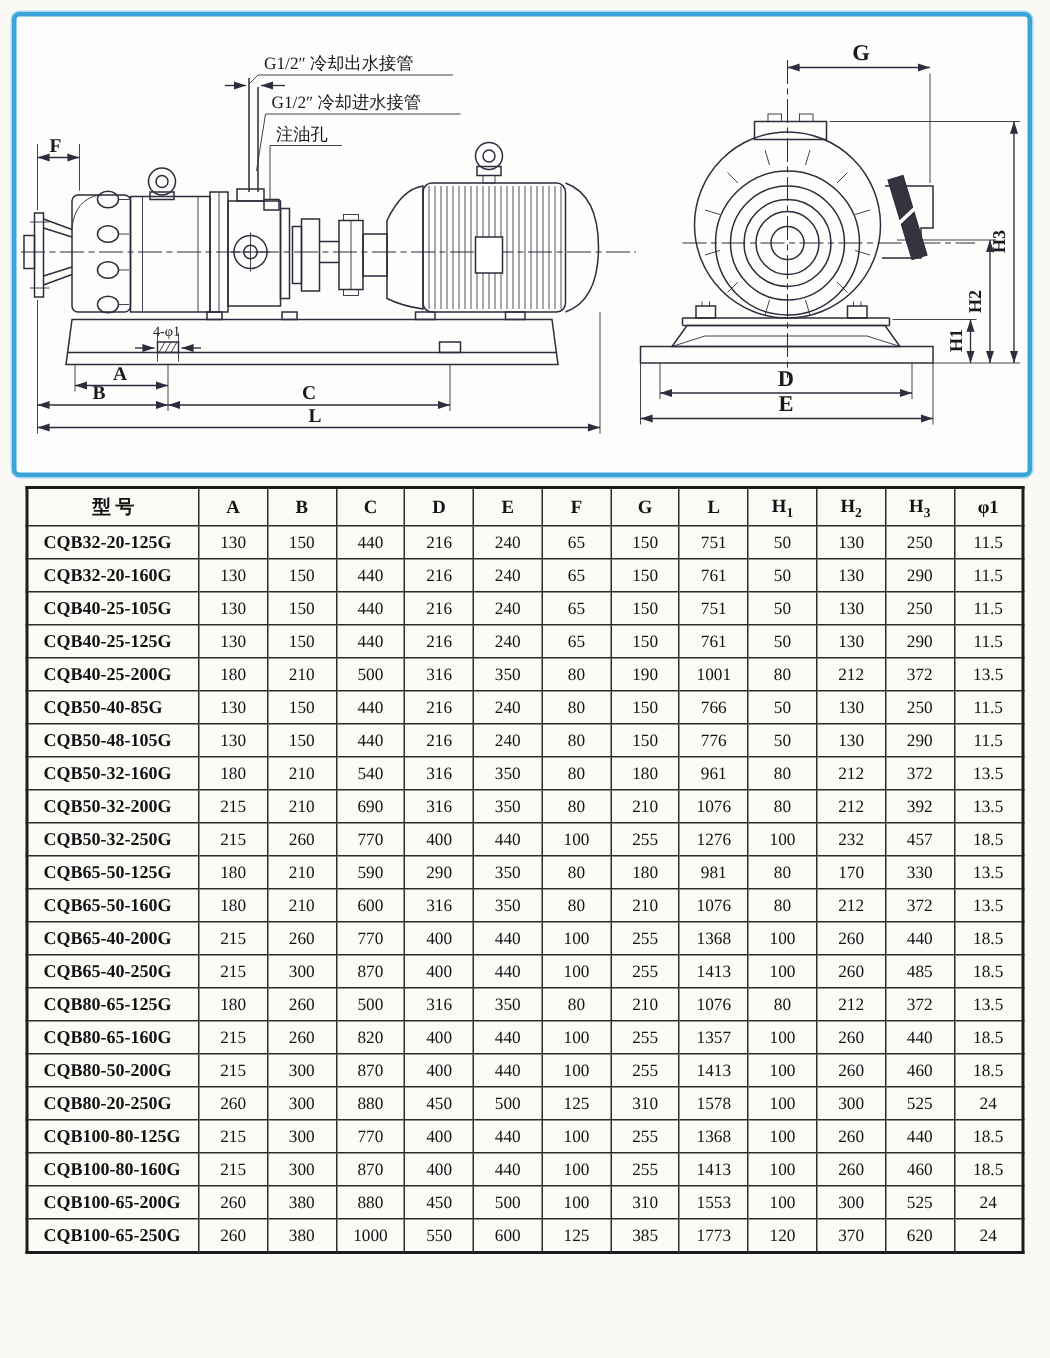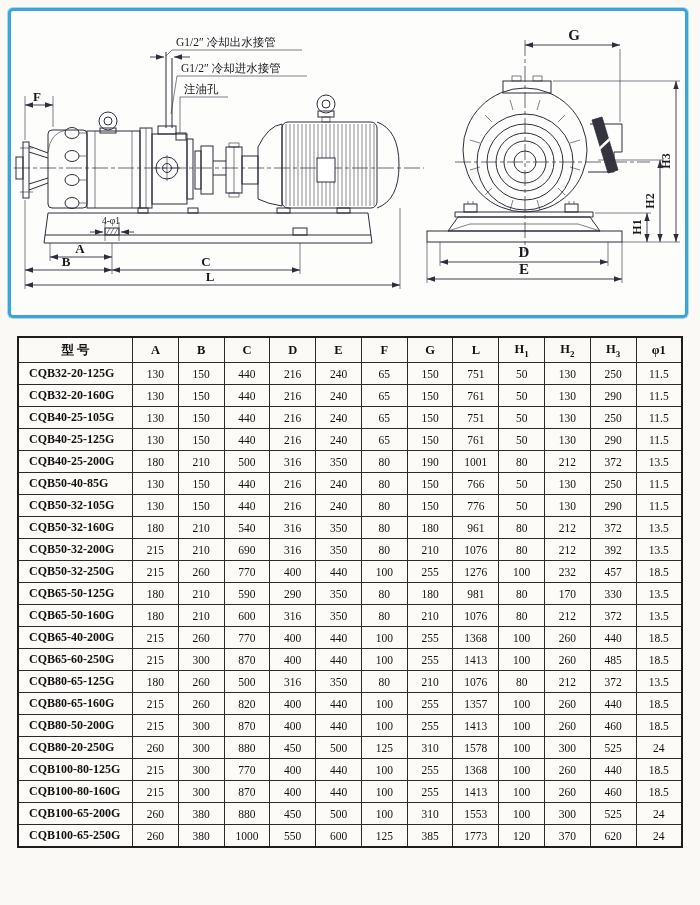--- a/index.html
+++ b/index.html
@@ -25,21 +25,21 @@
   svg .dark{fill:#34343f;stroke:#2d2d3d;stroke-width:.8;}
   svg .wht{fill:#fff;stroke:#2d2d3d;stroke-width:1;}
   svg text{fill:#18181f;}
   .zh{font:11.5px "Liberation Serif","DejaVu Sans",serif;}
   .dt{font:bold 13px "Liberation Serif",serif;}
   .dt2{font:bold 15px "Liberation Serif",serif;}
   .sm{font:9.5px "Liberation Serif","DejaVu Sans",serif;}
   .hv{font:bold 12px "Liberation Serif",serif;}
 
   
-  .tablewrap{position:absolute;left:17px;top:336px;width:666px;}
+  .tablewrap{position:absolute;left:17px;top:324px;width:666px;}
   table.dims{
     border-collapse:collapse;table-layout:fixed;width:100%;
     border:2px solid #1d1d1d;background:#fcfbf8;
   }
   table.dims th,table.dims td{
     border:1px solid #2b2b2b;
     text-align:center;vertical-align:middle;
     font-size:11.5px;color:#121212;
     padding:0;height:21px;overflow:hidden;white-space:nowrap;
   }
@@ -347,21 +347,21 @@
           <td>240</td>
           <td>80</td>
           <td>150</td>
           <td>766</td>
           <td>50</td>
           <td>130</td>
           <td>250</td>
           <td>11.5</td>
         </tr>
         <tr>
-          <td class="model">CQB50-32-105G</td>
+          <td class="model">CQB50-48-105G</td>
           <td>130</td>
           <td>150</td>
           <td>440</td>
           <td>216</td>
           <td>240</td>
           <td>80</td>
           <td>150</td>
           <td>776</td>
           <td>50</td>
           <td>130</td>
@@ -452,21 +452,21 @@
           <td>440</td>
           <td>100</td>
           <td>255</td>
           <td>1368</td>
           <td>100</td>
           <td>260</td>
           <td>440</td>
           <td>18.5</td>
         </tr>
         <tr>
-          <td class="model">CQB65-60-250G</td>
+          <td class="model">CQB65-40-250G</td>
           <td>215</td>
           <td>300</td>
           <td>870</td>
           <td>400</td>
           <td>440</td>
           <td>100</td>
           <td>255</td>
           <td>1413</td>
           <td>100</td>
           <td>260</td>

